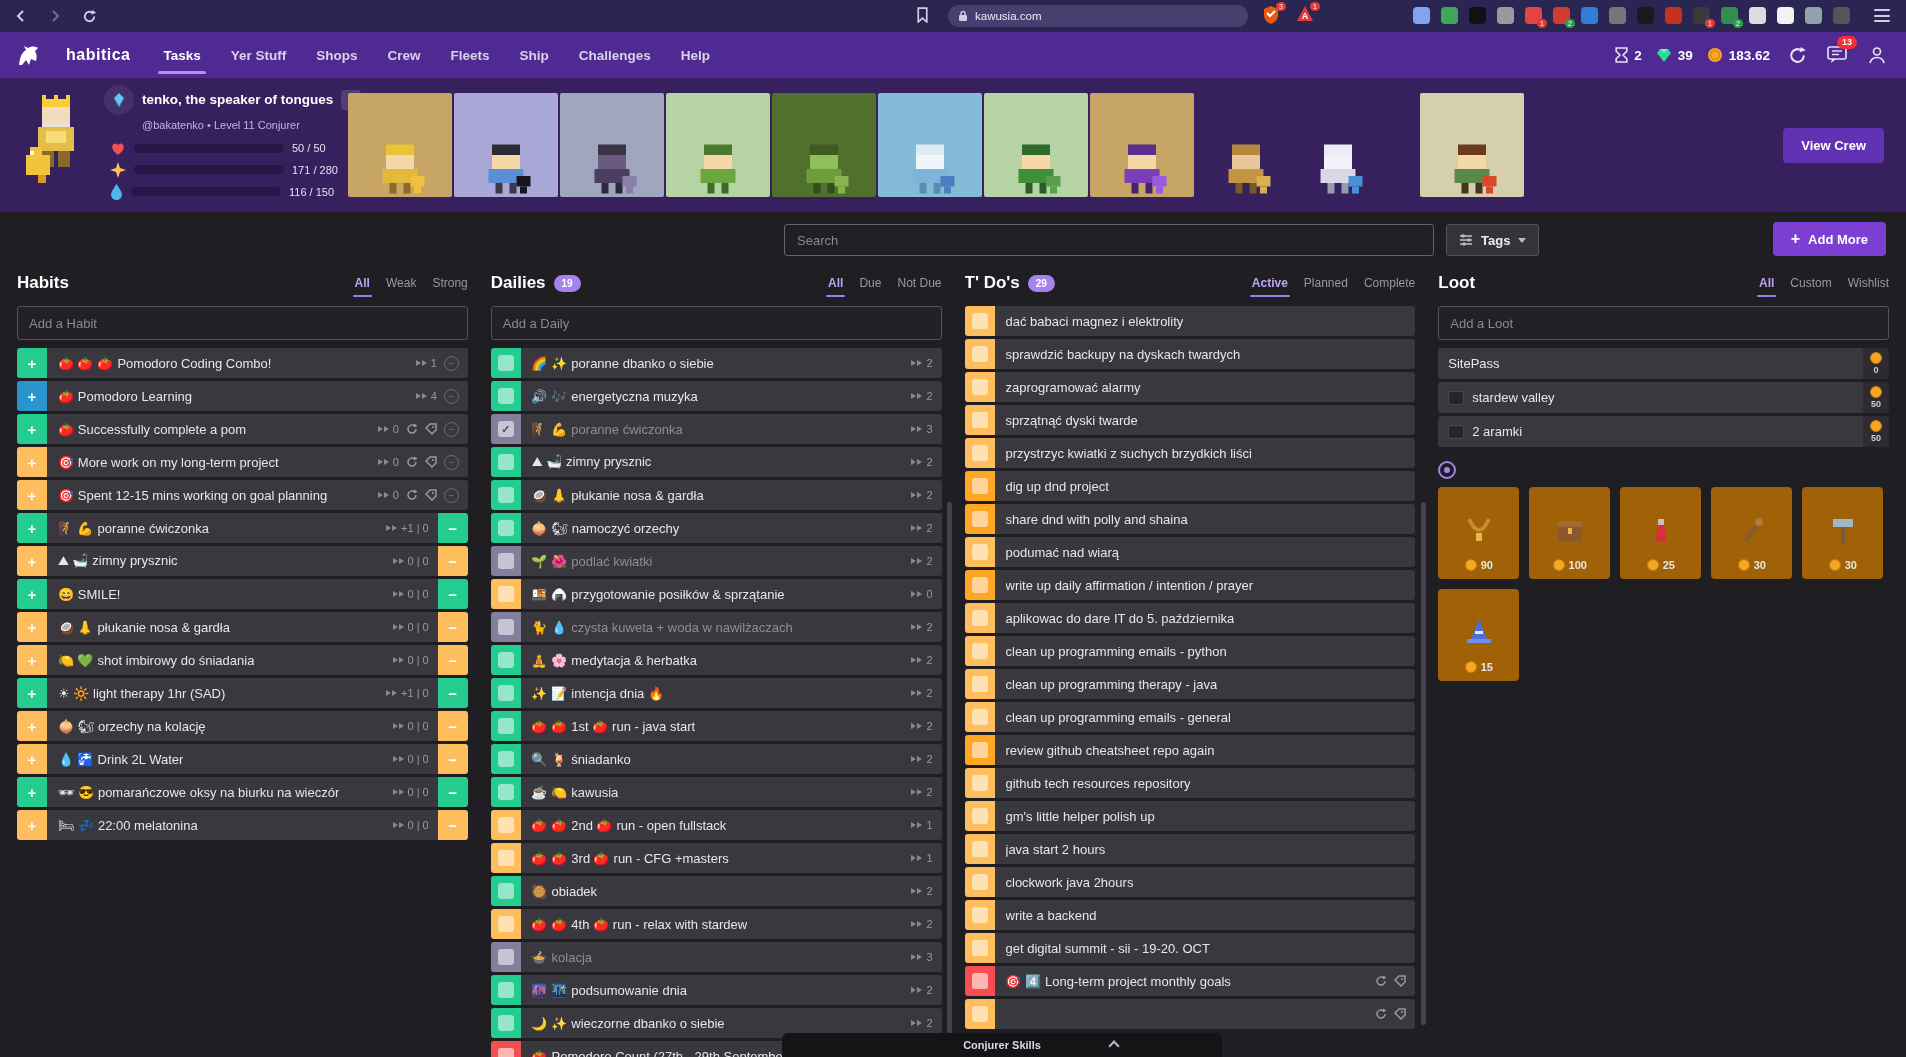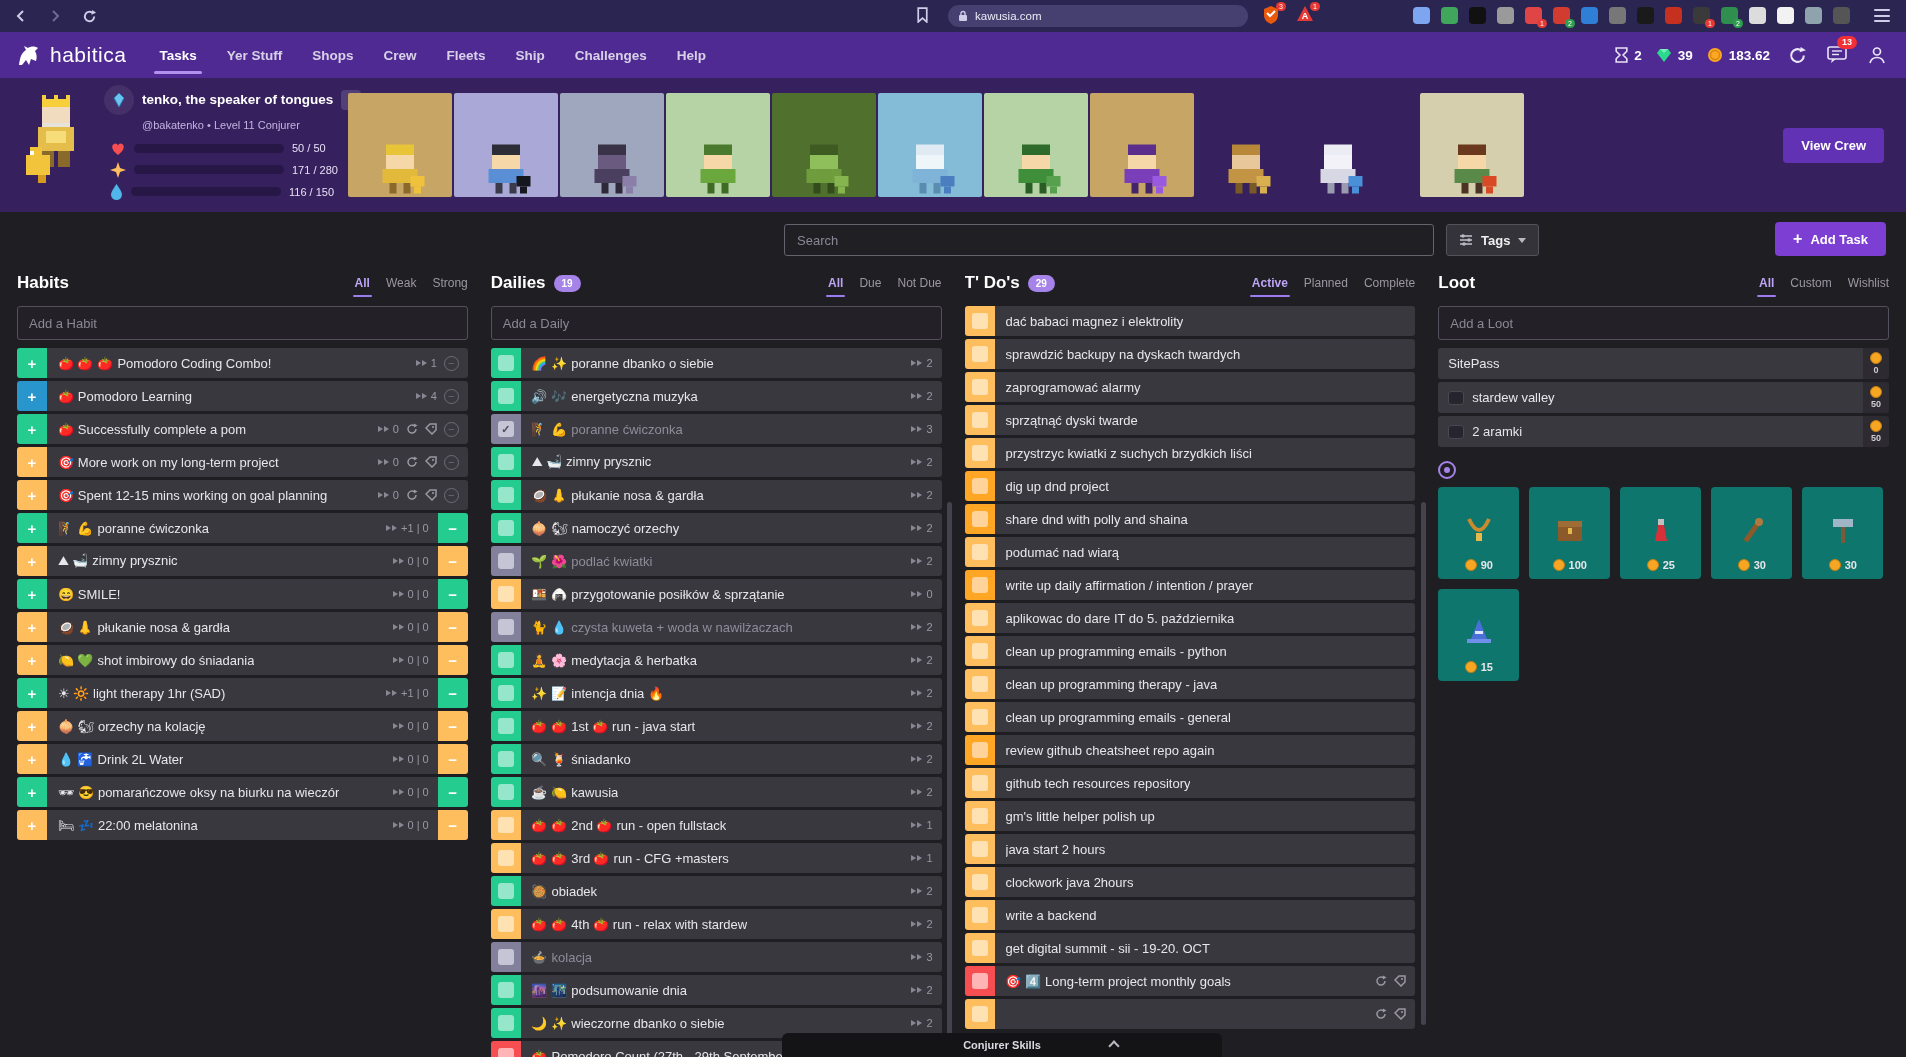--- a/index.html
+++ b/index.html
@@ -19,21 +19,21 @@
   .ext-row { position:absolute; right:56px; top:7px; display:flex; gap:11px; }
   .ext { width:17px; height:17px; border-radius:4px; position:relative; }
   .ext .mini-badge { position:absolute; right:-5px; bottom:-4px; background:#e53935; color:#fff; font-size:7px; border-radius:5px; padding:1px 3px; line-height:1; }
   .ext .mini-badge.green { background:#2e9e4e; }
   .hamburger { position:absolute; right:16px; top:9px; width:16px; height:13px; display:flex; flex-direction:column; justify-content:space-between; cursor:pointer; }
   .hamburger i { height:2px; background:#cfcce8; border-radius:1px; }
 
   
   .navbar { height:46px; background:#4f2a93; display:flex; align-items:center; padding:0 16px; position:relative; }
   .brand { display:flex; align-items:center; gap:8px; margin-right:18px; }
-  .brand-name { color:#fff; font-size:21px; font-weight:normal; letter-spacing:.5px; }
+  .brand-name { color:#fff; font-size:16px; font-weight:bold; letter-spacing:.5px;margin-left:16px; }
   .nav-link { position:relative; height:46px; display:flex; align-items:center; padding:0 15px; color:rgba(255,255,255,.78); font-size:13.5px; font-weight:bold; cursor:pointer; }
   .nav-link.active { color:#fff; }
   .nav-link.active::after { content:""; position:absolute; left:10px; right:10px; bottom:4px; height:3px; border-radius:2px; background:#b292ee; }
   .nav-right { margin-left:auto; display:flex; align-items:center; gap:14px; }
   .currency { display:flex; align-items:center; gap:6px; color:#fff; font-size:13.5px; font-weight:bold; }
   .nav-iconbtn { position:relative; width:26px; height:26px; display:flex; align-items:center; justify-content:center; cursor:pointer; }
   .noti-badge { position:absolute; top:-6px; right:-7px; background:#f23035; color:#fff; font-size:9px; font-weight:bold; border-radius:8px; padding:2px 5px; line-height:1; }
 
   
   .header { height:134px; background:#36205d; display:flex; align-items:center; padding:0 22px; position:relative; }
@@ -95,21 +95,21 @@
   .loot-main { flex:1; display:flex; align-items:center; gap:8px; padding:0 10px; min-width:0; }
   .loot-icon { width:16px; height:14px; background:#26242c; border:1px solid #4a4752; border-radius:3px; flex:none; }
   .loot-title { color:#e7e6ea; font-size:13px; white-space:nowrap; overflow:hidden; }
   .loot-price { width:26px; flex:none; background:rgba(0,0,0,.22); display:flex; flex-direction:column; align-items:center; justify-content:center; gap:1px; }
   .coin { width:12px; height:12px; border-radius:50%; background:#f6a623; border:1.5px solid #c07f12; }
   .price-num { color:#cfccd6; font-size:9px; font-weight:bold; }
   .pin-row { margin:14px 0 8px; }
   .pin-icon { width:18px; height:18px; border-radius:50%; border:2px solid #a583e8; display:flex; align-items:center; justify-content:center; }
   .pin-icon i { width:6px; height:6px; border-radius:50%; background:#a583e8; }
   .item-grid { display:flex; flex-wrap:wrap; gap:10px; }
-  .item-card { width:81px; height:92px; background:#0f766e; border-radius:4px; display:flex; flex-direction:column; align-items:center; justify-content:flex-end; padding-bottom:8px; cursor:pointer; }
+  .item-card { width:81px; height:92px; background:#a16207; border-radius:4px; display:flex; flex-direction:column; align-items:center; justify-content:flex-end; padding-bottom:8px; cursor:pointer; }
   .item-card svg { margin-bottom:8px; }
   .item-price { display:flex; align-items:center; gap:4px; }
   .item-price .num { color:#e7e6ea; font-size:11px; font-weight:bold; }
 
   
   .vtrack { position:absolute; width:5px; background:#45424d; border-radius:3px; }
   .skills-bar { position:absolute; bottom:0; left:782px; width:440px; height:24px; background:#141316; border-radius:6px 6px 0 0; display:flex; align-items:center; justify-content:center; cursor:pointer; }
   .skills-label { color:#dddbe2; font-size:11px; font-weight:bold; }
   .chev-up { position:absolute; right:104px; top:9px; width:8px; height:8px; border-left:2px solid #bbb8c2; border-top:2px solid #bbb8c2; transform:rotate(45deg); }
 </style>
@@ -444,21 +444,21 @@
         <line x1="1" y1="10" x2="13" y2="10" stroke="#bbb8c2" stroke-width="1.6"></line>
         <circle cx="4" cy="2" r="1.8" fill="#bbb8c2"></circle>
         <circle cx="10" cy="6" r="1.8" fill="#bbb8c2"></circle>
         <circle cx="5" cy="10" r="1.8" fill="#bbb8c2"></circle>
       </svg>
     <span>Tags</span>
     <span class="caret-down"></span>
   </span>
   <span class="add-task-btn">
     <span class="plus">+</span>
-    <span>Add Task</span>
+    <span>Add More</span>
   </span>
 </div>
 
 <div class="main">
   <div class="col">
     <div class="col-head">
       <span class="col-title">Habits</span>
       <span class="filters" id="f-habits">
           <span class="filter active">All</span>
           <span class="filter">Weak</span>

